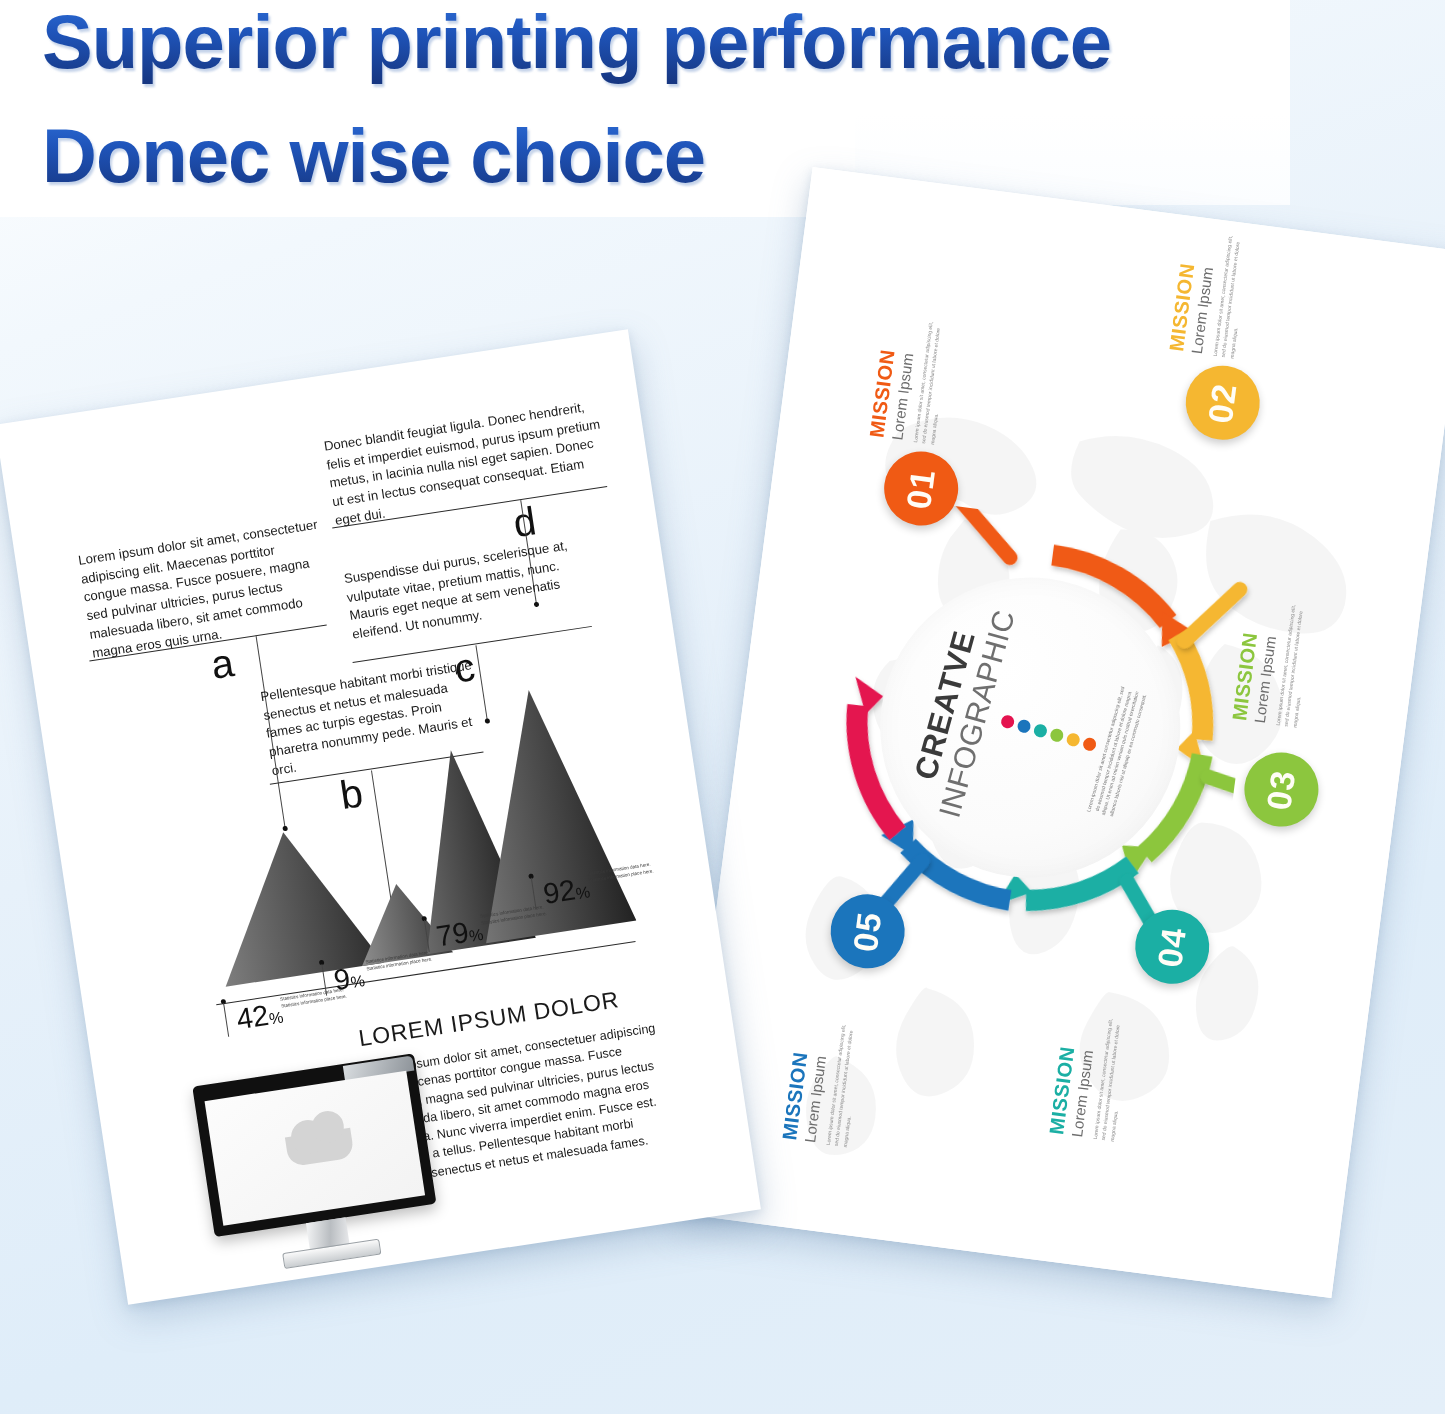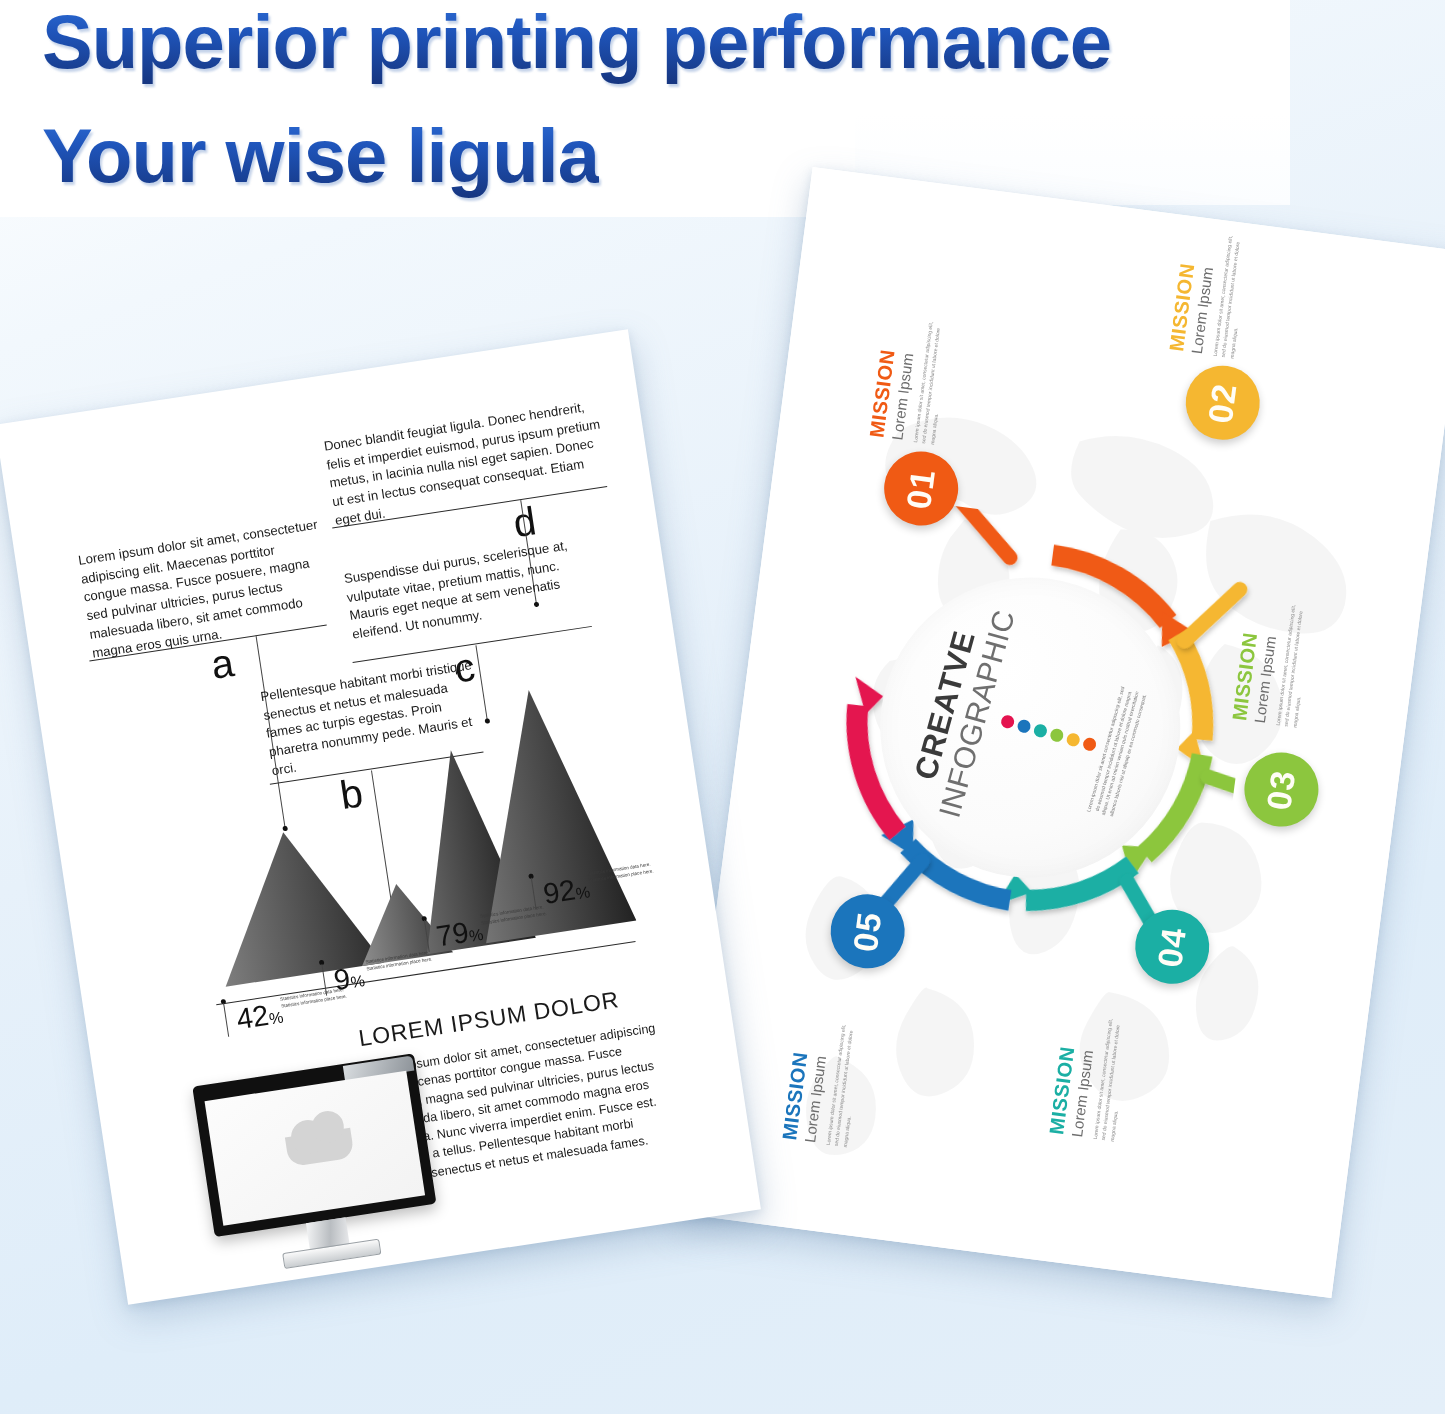--- a/index.html
+++ b/index.html
@@ -103,21 +103,21 @@
   .m-body{font-size:5px;line-height:1.7;color:#8a8a8a;margin-top:5px;width:128px;}
 </style>
 </head>
 <body>
 
 <div class="stage">
 
   <div class="head-band"></div>
   <div class="head-band2"></div>
   <div class="headline" id="h1">Superior printing performance</div>
-  <div class="headline" id="h2">Your wise ligula</div>
+  <div class="headline" id="h2">Donec wise choice</div>
 
   <div class="paper" id="page-right">
     <div class="inner">
 
       <svg class="worldmap" viewBox="0 0 660 1055" preserveAspectRatio="none">
         <g fill="#ececec">
           <path d="M120 250 q40-28 85-16 q36 10 52 36 q14 24 -6 40 q-26 20 -52 6 q-20 -10 -40 -4 q-30 10 -44 -12 q-12 -20 5 -50z"></path>
           <path d="M196 330 q30 6 44 30 q16 28 2 54 q-14 26 -38 18 q-22 -8 -26 -34 q-4 -26 6 -48z"></path>
           <path d="M300 238 q44 -20 92 -4 q40 14 48 46 q6 26 -20 36 q-34 14 -66 2 q-28 -10 -48 -28 q-18 -16 -6 -52z"></path>
           <path d="M352 320 q34 -6 52 18 q18 24 8 52 q-10 30 -38 30 q-26 0 -34 -30 q-8 -32 12 -70z"></path>

